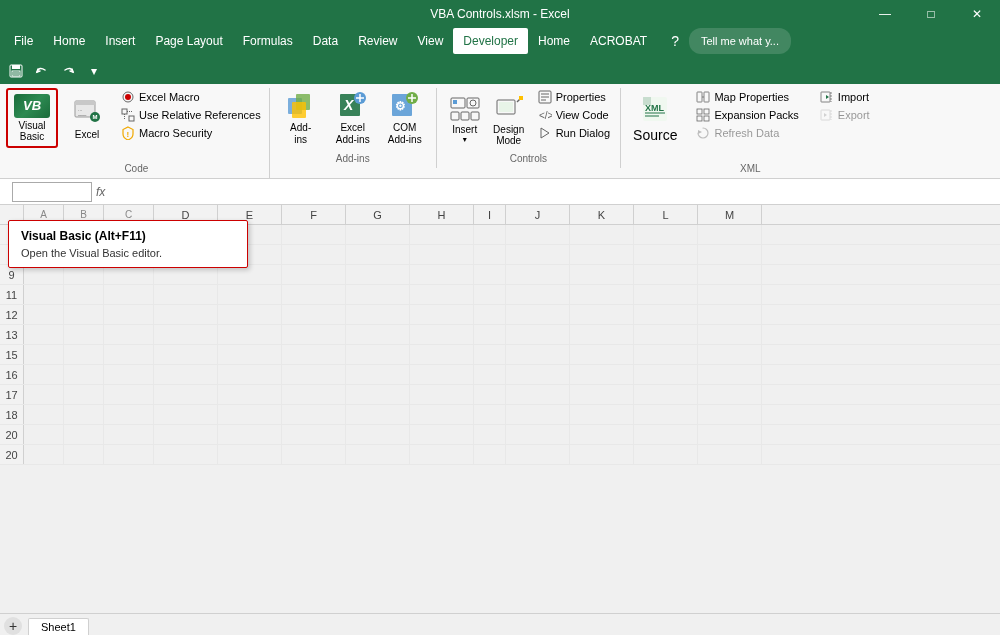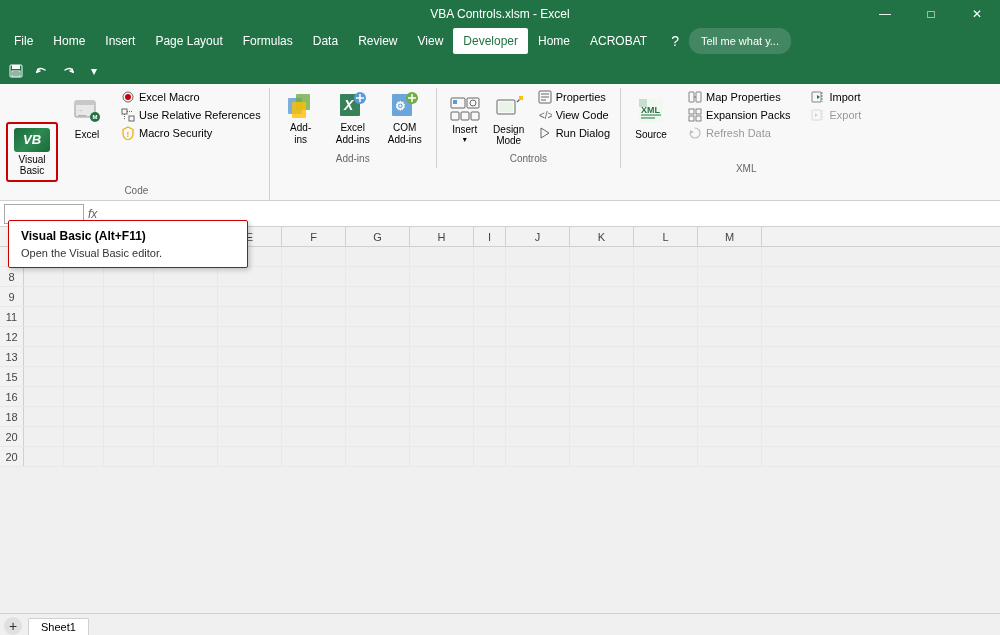--- a/index.html
+++ b/index.html
@@ -194,21 +194,21 @@
       color: #333;
     }
 
     
     .formula-bar {
       background: white;
       border-bottom: 1px solid #d0d0d0;
       height: 26px;
       display: flex;
       align-items: center;
-      padding: 0 4px;
+      padding: 0 12px;
     }
 
     .name-box {
       width: 80px;
       border: 1px solid #aaa;
       height: 20px;
       padding: 0 4px;
       font-size: 11px;
       margin-right: 4px;
     }
@@ -408,21 +408,21 @@
     </svg>
   </div>
   <div class="qa-btn">▾</div>
 </div>
 
 <div class="ribbon">
 
   <div class="ribbon-group" style="padding: 0 4px 0 2px; min-width: 180px;">
     <div class="ribbon-buttons">
 
-      <div class="ribbon-btn-large vb-highlight" style="margin-right: 4px; margin-top: 34px;">
+      <div class="ribbon-btn-large vb-highlight" style="margin-right: 4px;">
         <div class="icon-vb">
           <span style="font-size:13px; font-style:italic; font-weight:bold;">VB</span>
         </div>
         <span style="font-size:10px; line-height:1.1; text-align:center;">Visual<br>Basic</span>
       </div>
 
       <div class="ribbon-btn-large" style="margin-right: 4px;">
         <div class="icon-macros">
           <svg width="28" height="28" viewBox="0 0 28 28">
             <rect x="2" y="4" width="20" height="16" rx="1" fill="#e8e8e8" stroke="#999" stroke-width="1"></rect>
@@ -574,21 +574,21 @@
       <div class="ribbon-btn-large" style="min-width:48px;">
         <div class="icon-large">
           <svg width="32" height="32" viewBox="0 0 32 32">
             <rect x="4" y="4" width="24" height="24" rx="2" fill="#f0f8f0"></rect>
             <text x="6" y="18" font-size="9" fill="#217346" font-weight="bold">XML</text>
             <line x1="6" y1="20" x2="26" y2="20" stroke="#217346" stroke-width="1"></line>
             <line x1="6" y1="23" x2="20" y2="23" stroke="#217346" stroke-width="1"></line>
             <path d="M4 4 L12 4 L12 12 L4 12 Z" fill="#217346" opacity="0.2"></path>
           </svg>
         </div>
-        <span style="font-size:10px;">Source</span>
+        <span style="font-size:14px;">Source</span>
       </div>
 
       <div class="ribbon-small-group" style="margin-left: 6px;">
         <div class="ribbon-btn-small">
           <div class="ribbon-btn-small-icon">
             <svg width="14" height="14" viewBox="0 0 14 14">
               <rect x="1" y="2" width="5" height="10" rx="0.5" fill="none" stroke="#666" stroke-width="0.8"></rect>
               <rect x="8" y="2" width="5" height="10" rx="0.5" fill="none" stroke="#666" stroke-width="0.8"></rect>
               <line x1="6" y1="7" x2="8" y2="7" stroke="#666" stroke-width="0.8"></line>
             </svg>
@@ -792,20 +792,36 @@
         <div class="cell" style="width: 64px; min-width: 64px;"></div>
         <div class="cell" style="width: 64px; min-width: 64px;"></div>
         <div class="cell" style="width: 64px; min-width: 64px;"></div>
         <div class="cell" style="width: 32px; min-width: 32px;"></div>
         <div class="cell" style="width: 64px; min-width: 64px;"></div>
         <div class="cell" style="width: 64px; min-width: 64px;"></div>
         <div class="cell" style="width: 64px; min-width: 64px;"></div>
         <div class="cell" style="width: 64px; min-width: 64px;"></div>
       </div>
       <div class="sheet-row">
+        <div class="row-num">17</div>
+        <div class="cell" style="width: 40px; min-width: 40px;"></div>
+        <div class="cell" style="width: 40px; min-width: 40px;"></div>
+        <div class="cell" style="width: 50px; min-width: 50px;"></div>
+        <div class="cell" style="width: 64px; min-width: 64px;"></div>
+        <div class="cell" style="width: 64px; min-width: 64px;"></div>
+        <div class="cell" style="width: 64px; min-width: 64px;"></div>
+        <div class="cell" style="width: 64px; min-width: 64px;"></div>
+        <div class="cell" style="width: 64px; min-width: 64px;"></div>
+        <div class="cell" style="width: 32px; min-width: 32px;"></div>
+        <div class="cell" style="width: 64px; min-width: 64px;"></div>
+        <div class="cell" style="width: 64px; min-width: 64px;"></div>
+        <div class="cell" style="width: 64px; min-width: 64px;"></div>
+        <div class="cell" style="width: 64px; min-width: 64px;"></div>
+      </div>
+      <div class="sheet-row">
         <div class="row-num">18</div>
         <div class="cell" style="width: 40px; min-width: 40px;"></div>
         <div class="cell" style="width: 40px; min-width: 40px;"></div>
         <div class="cell" style="width: 50px; min-width: 50px;"></div>
         <div class="cell" style="width: 64px; min-width: 64px;"></div>
         <div class="cell" style="width: 64px; min-width: 64px;"></div>
         <div class="cell" style="width: 64px; min-width: 64px;"></div>
         <div class="cell" style="width: 64px; min-width: 64px;"></div>
         <div class="cell" style="width: 64px; min-width: 64px;"></div>
         <div class="cell" style="width: 32px; min-width: 32px;"></div>

